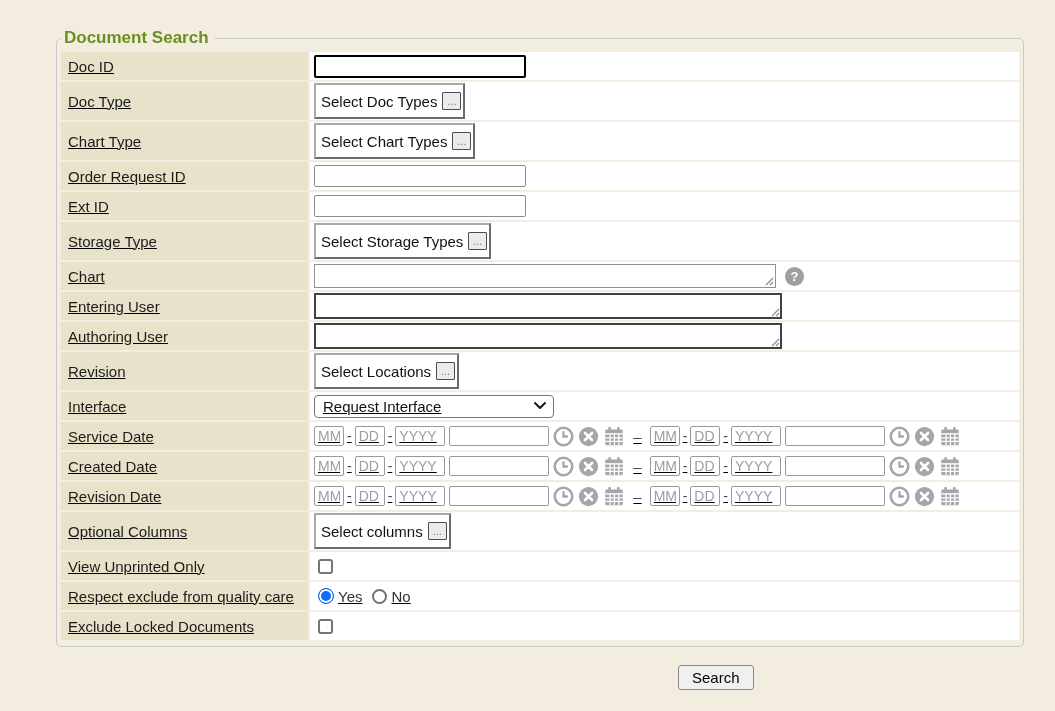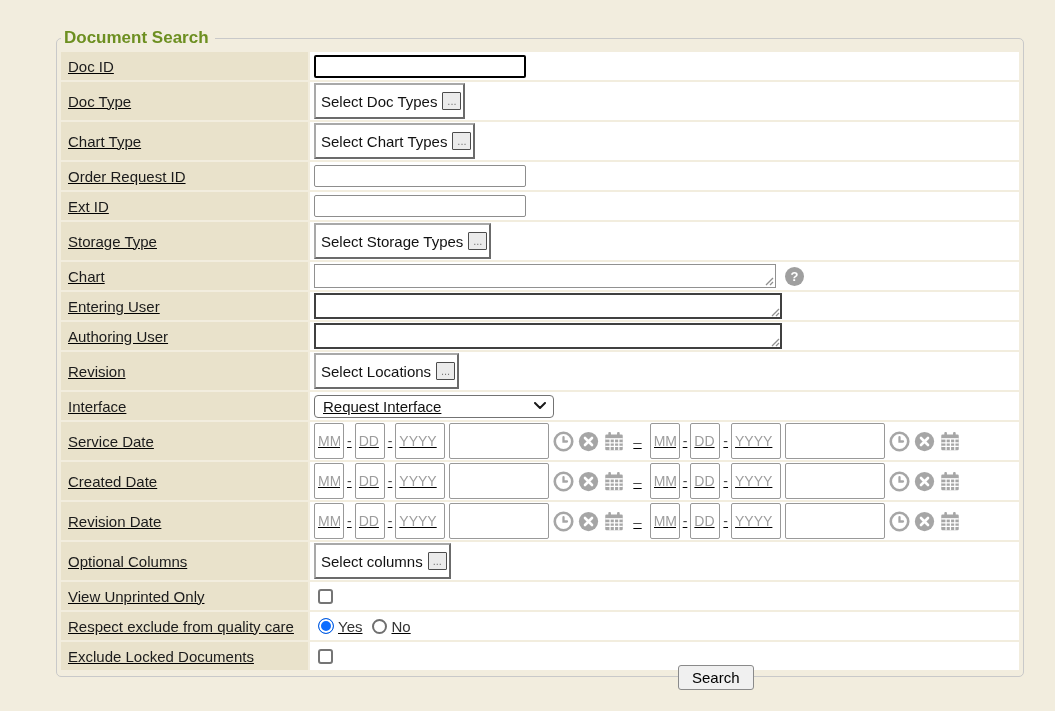--- a/index.html
+++ b/index.html
@@ -76,21 +76,21 @@
     width:240px; height:23px;
     border:1px solid #737373; border-radius:4px;
     display:flex; align-items:center; justify-content:space-between;
     padding:0 7px 0 8px; font-size:15px; background:#fff; color:#111;
     cursor:pointer;
   }
 
   .dates { display:flex; align-items:center; }
   .dgroup { display:flex; align-items:center; gap:4px; }
   input.d {
-    height:36px; border:1px solid #999; border-radius:2px;
+    height:20px; border:1px solid #999; border-radius:2px;
     padding:0 3px; font-size:14px; color:#333; background:#fff;
   }
   input.d::placeholder { color:#9d9d9d; opacity:1; }
   input.d.mm, input.d.dd { width:30px; }
   input.d.yy { width:50px; }
   input.d.tm { width:100px; }
   .hy { color:#4a4a4a; margin:0 -1px; font-size:14px; }
   .range-dash { color:#4a4a4a; margin:0 8px; font-size:15px; }
   .dicon { line-height:0; cursor:pointer; display:inline-block; }
 

